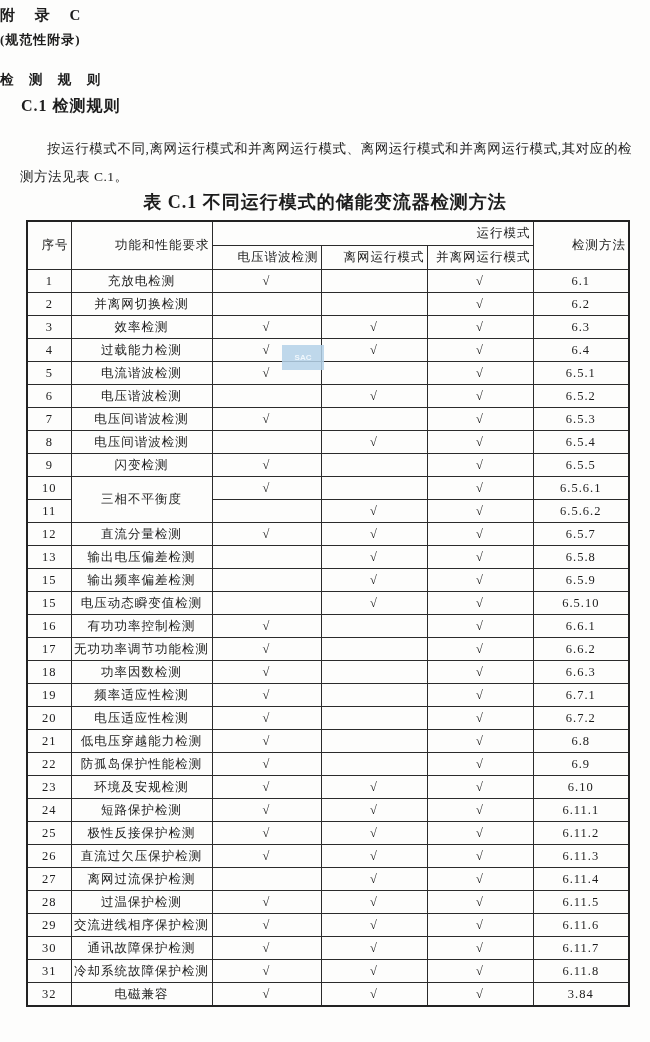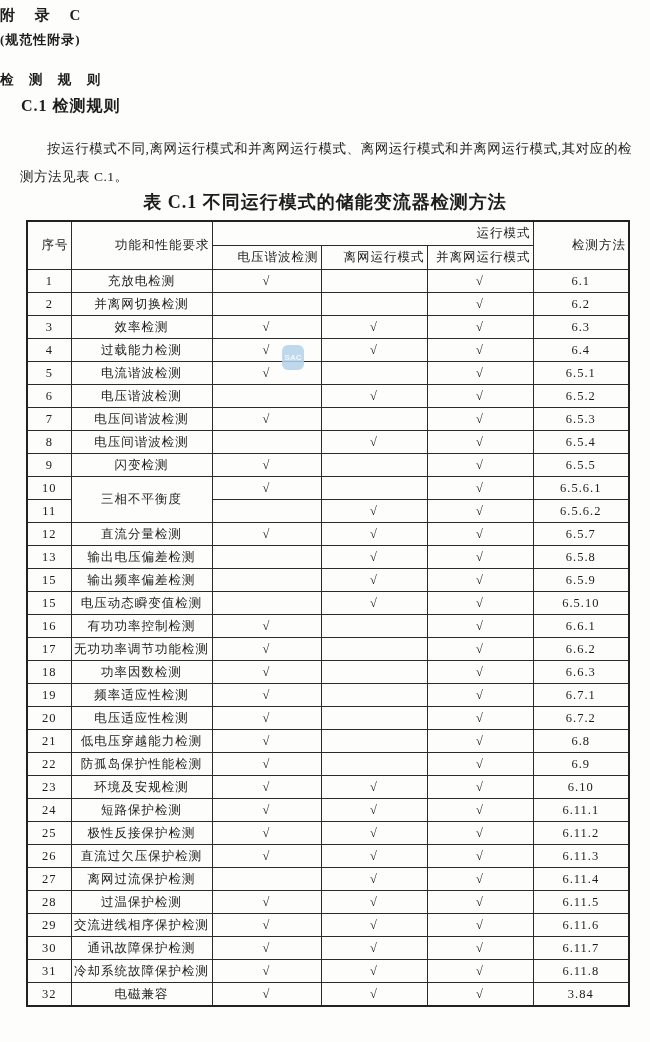--- a/index.html
+++ b/index.html
@@ -37,25 +37,25 @@
     border:1px solid #2b2b2b;
     text-align:center;vertical-align:middle;
     padding:0 2px;font-weight:normal;
     height:22px;line-height:1.15;
     letter-spacing:1px;
     overflow:hidden;white-space:nowrap;
   }
   table.main{border:2px solid #222;}
   table.main thead th{height:23px;text-align:right;}
   .watermark{
-    position:absolute;top:345px;left:282px;width:22px;height:25px;
+    position:absolute;top:345px;left:282px;width:42px;height:25px;
     background:#b5d2e9;opacity:0.85;
     color:#eef6fc;font-size:8px;font-weight:bold;
     display:flex;align-items:center;justify-content:center;
-    font-family:"Liberation Sans",sans-serif;letter-spacing:0;border-radius:6px;
+    font-family:"Liberation Sans",sans-serif;letter-spacing:0;
   }
 </style>
 </head>
 <body>
 
 <div class="title-block">
   <div class="t1">附  录  C</div>
   <div class="t2">(规范性附录)</div>
   <div class="t3">检 测 规 则</div>
 </div>

